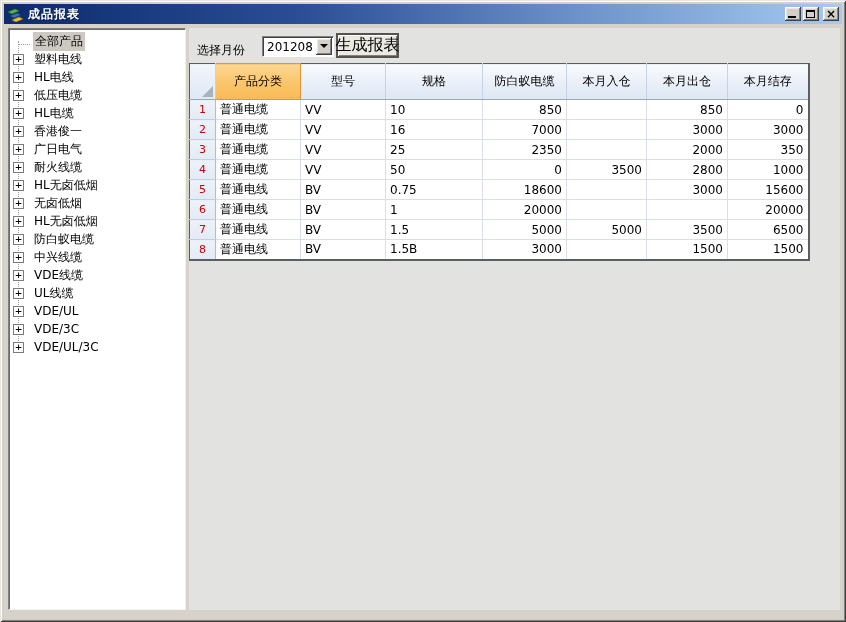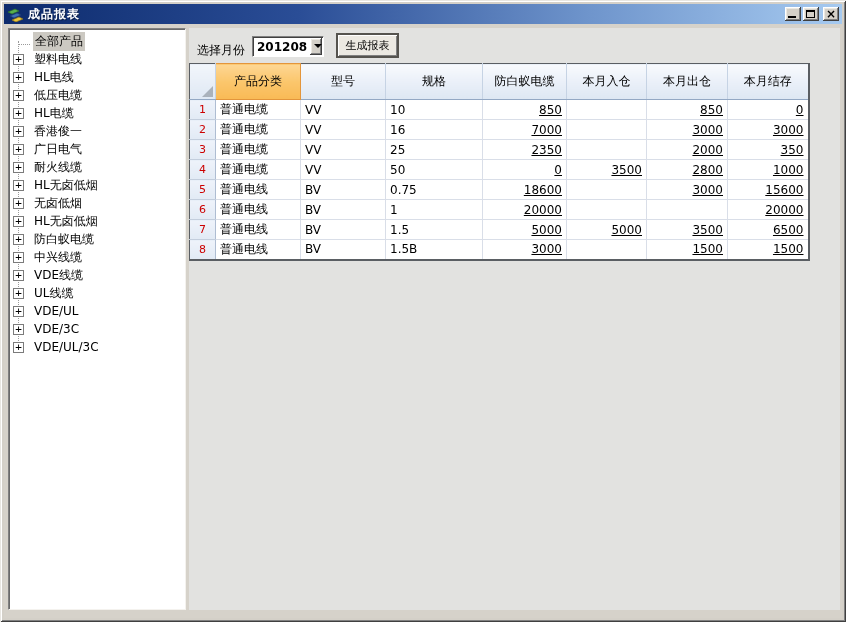--- a/index.html
+++ b/index.html
@@ -47,37 +47,37 @@
     display:flex; align-items:center; justify-content:center;
     font-size:11px; line-height:9px; font-family:"DejaVu Sans Mono",monospace; color:#000;
   }
   .root-connector { width:12px; flex:0 0 auto; border-top:1px dotted #9a9a9a; margin:6px 3px 0 5px; position:relative; z-index:1; }
   .tree-label { padding:1px 2px; }
   .tree-item.selected .tree-label { background:#ccc9c2; }
   
   .right-panel { position:absolute; left:185px; top:4px; right:2px; bottom:8px; background:#e2e2e0;padding-left:48px; }
   .month-label { position:absolute; left:8px; top:14px; font-size:12px; color:#000; white-space:nowrap; }
   .combo {
-    position:absolute; left:63px; top:8px; width:72px; height:21px; background:#fff;
+    position:absolute; left:73px; top:8px; width:72px; height:21px; background:#fff;
     border-top:1px solid #808080; border-left:1px solid #808080;
     border-right:1px solid #fff; border-bottom:1px solid #fff;
-    box-shadow: inset 1px 1px 0 #404040; display:flex; align-items:center;font-weight:bold;
+    box-shadow: inset 1px 1px 0 #404040; display:flex; align-items:center;
   }
   .combo-value { flex:1; font-size:12px; padding:0 3px 0 4px; color:#000; }
   .combo-btn {
     width:17px; height:17px; margin-right:1px; background:#d4d0c8; position:relative;
     box-shadow: inset -1px -1px 0 #404040, inset 1px 1px 0 #fff, inset -2px -2px 0 #808080, inset 2px 2px 0 #ece9e2;
   }
   .arrow-down { position:absolute; left:4px; top:6px; width:0; height:0;
     border-left:4px solid transparent; border-right:4px solid transparent; border-top:4px solid #000; }
   .gen-btn {
     position:absolute; left:147px; top:5px; width:63px; height:25px;
     background:#ece9e2; border:2px solid #55534e;
     box-shadow: inset 1px 1px 0 #fff, inset -1px -1px 0 #808080;
-    font-size:11px; color:#000; display:flex; align-items:center; justify-content:center; white-space:nowrap;
+    font-size:16px; color:#000; display:flex; align-items:center; justify-content:center; white-space:nowrap;
   }
   
   .grid-wrap { position:absolute; left:0; top:35px; }
   table.grid { border-collapse:collapse; table-layout:fixed; width:619px;
     border-top:1px solid #5a5e63; border-left:1px solid #5a5e63;
     border-right:2px solid #5a5e63; border-bottom:2px solid #5a5e63;
     font-size:12px; background:#fff; }
   .grid th {
     height:36px; font-weight:normal; color:#000; text-align:center; overflow:hidden; white-space:nowrap;
     background:linear-gradient(to bottom,#f8fafd 0%, #e9eff8 55%, #dde7f3 100%);
@@ -89,21 +89,21 @@
   .grid th.selected {
     background:linear-gradient(to bottom,#fdd globalThis94 0%, #fbc66c 50%, #f9ba55 100%);
     background:linear-gradient(to bottom,#fdd794 0%, #fbc66c 50%, #f9ba55 100%);
     border:1px solid #e3953b;
   }
   .grid td { height:20px; padding:0 4px; border-right:1px solid #d9dee8; border-bottom:1px solid #d9dee8;
     background:#fff; color:#000; overflow:hidden; white-space:nowrap; }
   .grid td.rownum { text-align:center; color:#cc0000; font-size:11px; padding:0 2px;
     background:linear-gradient(to bottom,#eef3fa,#e2eaf5);
     border-right:1px solid #aebdd2; border-bottom:1px solid #c3cedd; }
-  .grid td.num { text-align:right;text-decoration:underline; }
+  .grid td.num { text-align:right; }
 </style>
 </head>
 <body>
 
 <div class="window">
 
   <div class="titlebar">
     <svg class="title-icon" viewBox="0 0 17 15">
       <polygon points="1,5 8,2 12,4 5,7" fill="#59b04e" stroke="#2d6e2a" stroke-width="0.7"></polygon>
       <polygon points="3,9 10,6 14,8 7,11" fill="#3f6fb5" stroke="#1d3a70" stroke-width="0.7"></polygon>

